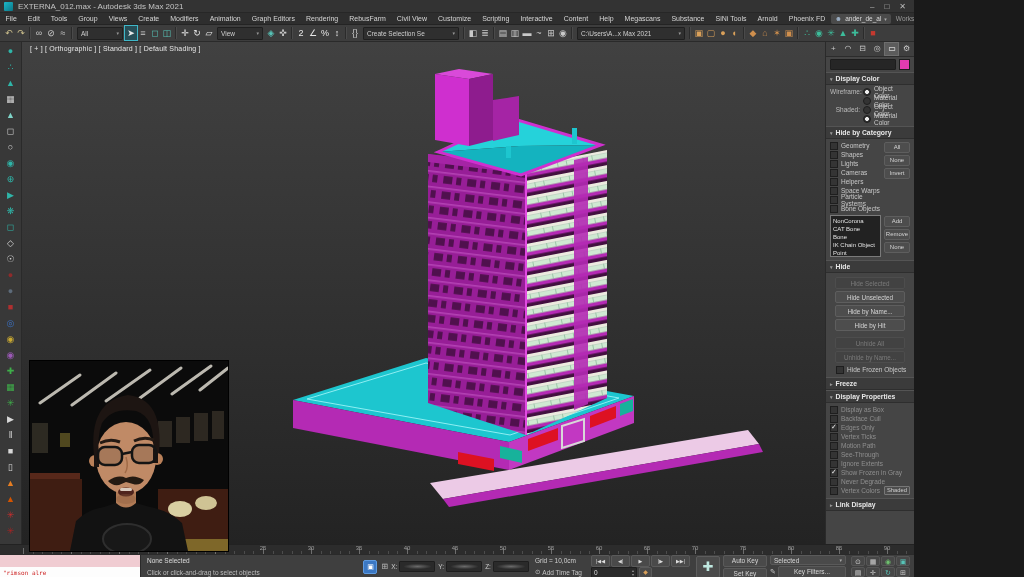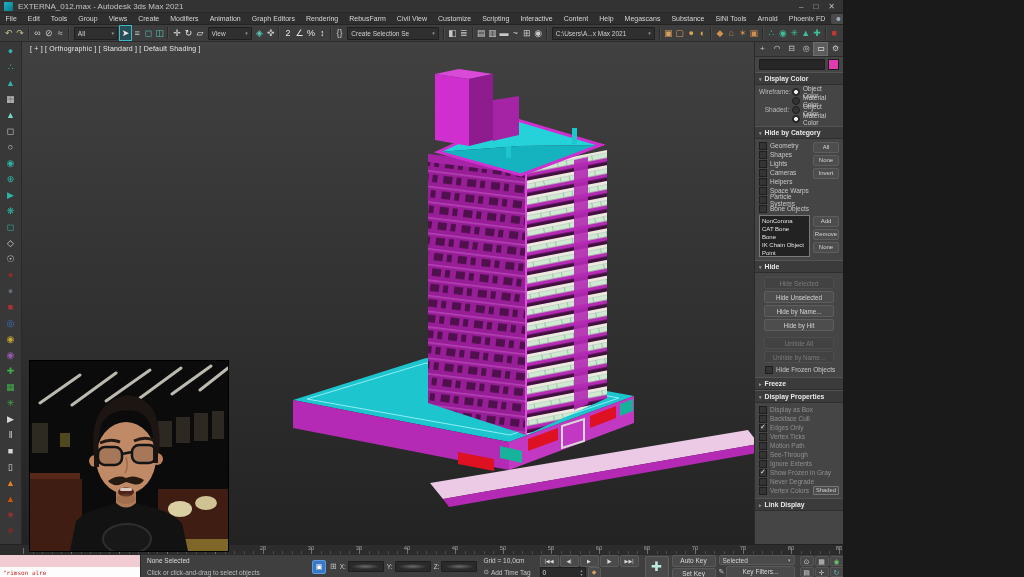--- a/index.html
+++ b/index.html
@@ -1,16 +1,16 @@
 <!DOCTYPE html>
 <html style="--teal: #1dc6cf; --magenta: #cf2fcf; --magentaDark: #8e1c8e; --magentaMid: #b42ab4; --glass: #cfe9d2; --slab: #eceadf; --red: #dd1122; --pink: #eccae6; --storefront: #17b29b; --uiBlue: #3b78c4; --swatch: #e23bb0;"><head>
 <meta charset="utf-8">
 <style>
   html,body{margin:0;padding:0;background:#1a1a1a;}
-  #app{position:relative;width:843px;height:577px;background:#fca5a5;font-family:"Liberation Sans",sans-serif;overflow:hidden;color:#ccc;}
+  #app{position:relative;width:914px;height:577px;background:#fca5a5;font-family:"Liberation Sans",sans-serif;overflow:hidden;color:#ccc;}
   
   #titlebar{height:13px;background:#333;display:flex;align-items:center;padding:0 4px;border-bottom:1px solid #272727;box-sizing:border-box;}
   .app-logo{width:9px;height:9px;background:linear-gradient(135deg,#1db8c9,#0a7687);margin-right:5px;border-radius:1px;}
   #title-text{font-size:8px;color:#c4c4c4;white-space:nowrap;}
   .win-controls{margin-left:auto;display:flex;gap:10px;font-size:8px;color:#bbb;padding-right:4px;}
   .win-controls span{cursor:default;}
   
   #menubar{height:12px;background:#2e2e2e;display:flex;align-items:center;border-bottom:1px solid #242424;box-sizing:border-box;}
   .menu-items{display:flex;height:100%;align-items:center;}
   .menu-item{font-size:7px;color:#d6d6d6;padding:0 5.5px;white-space:nowrap;}

